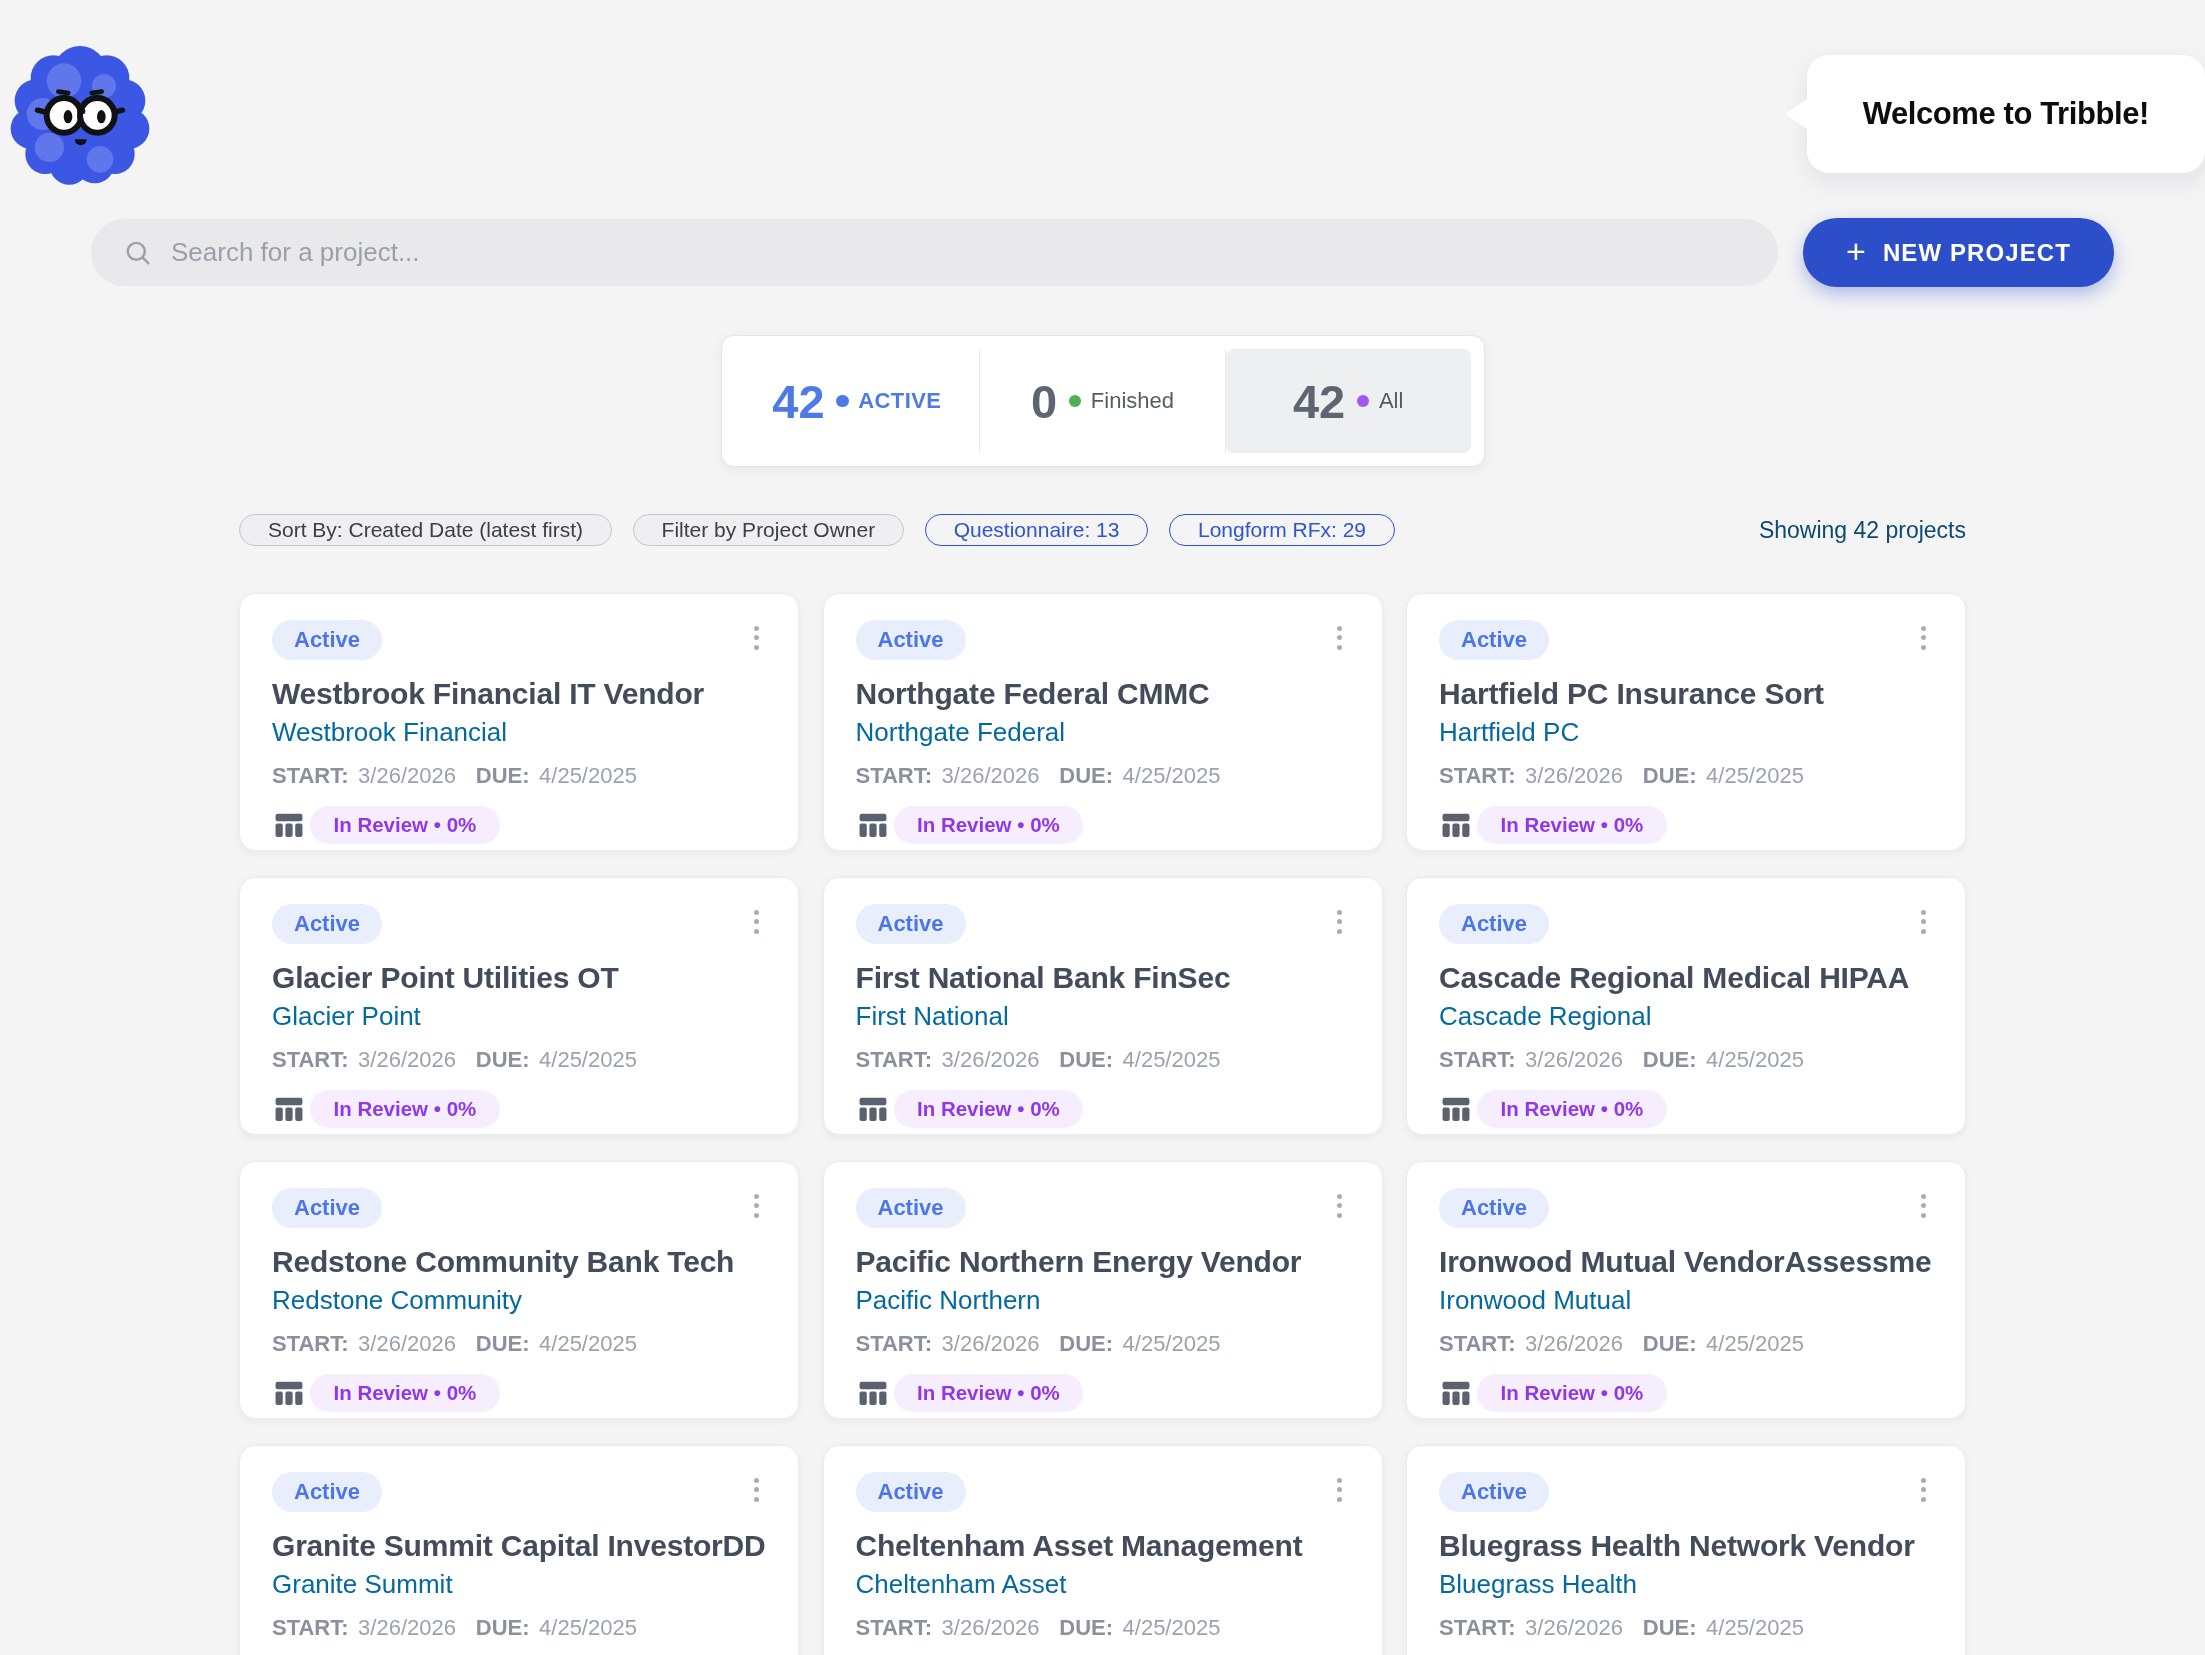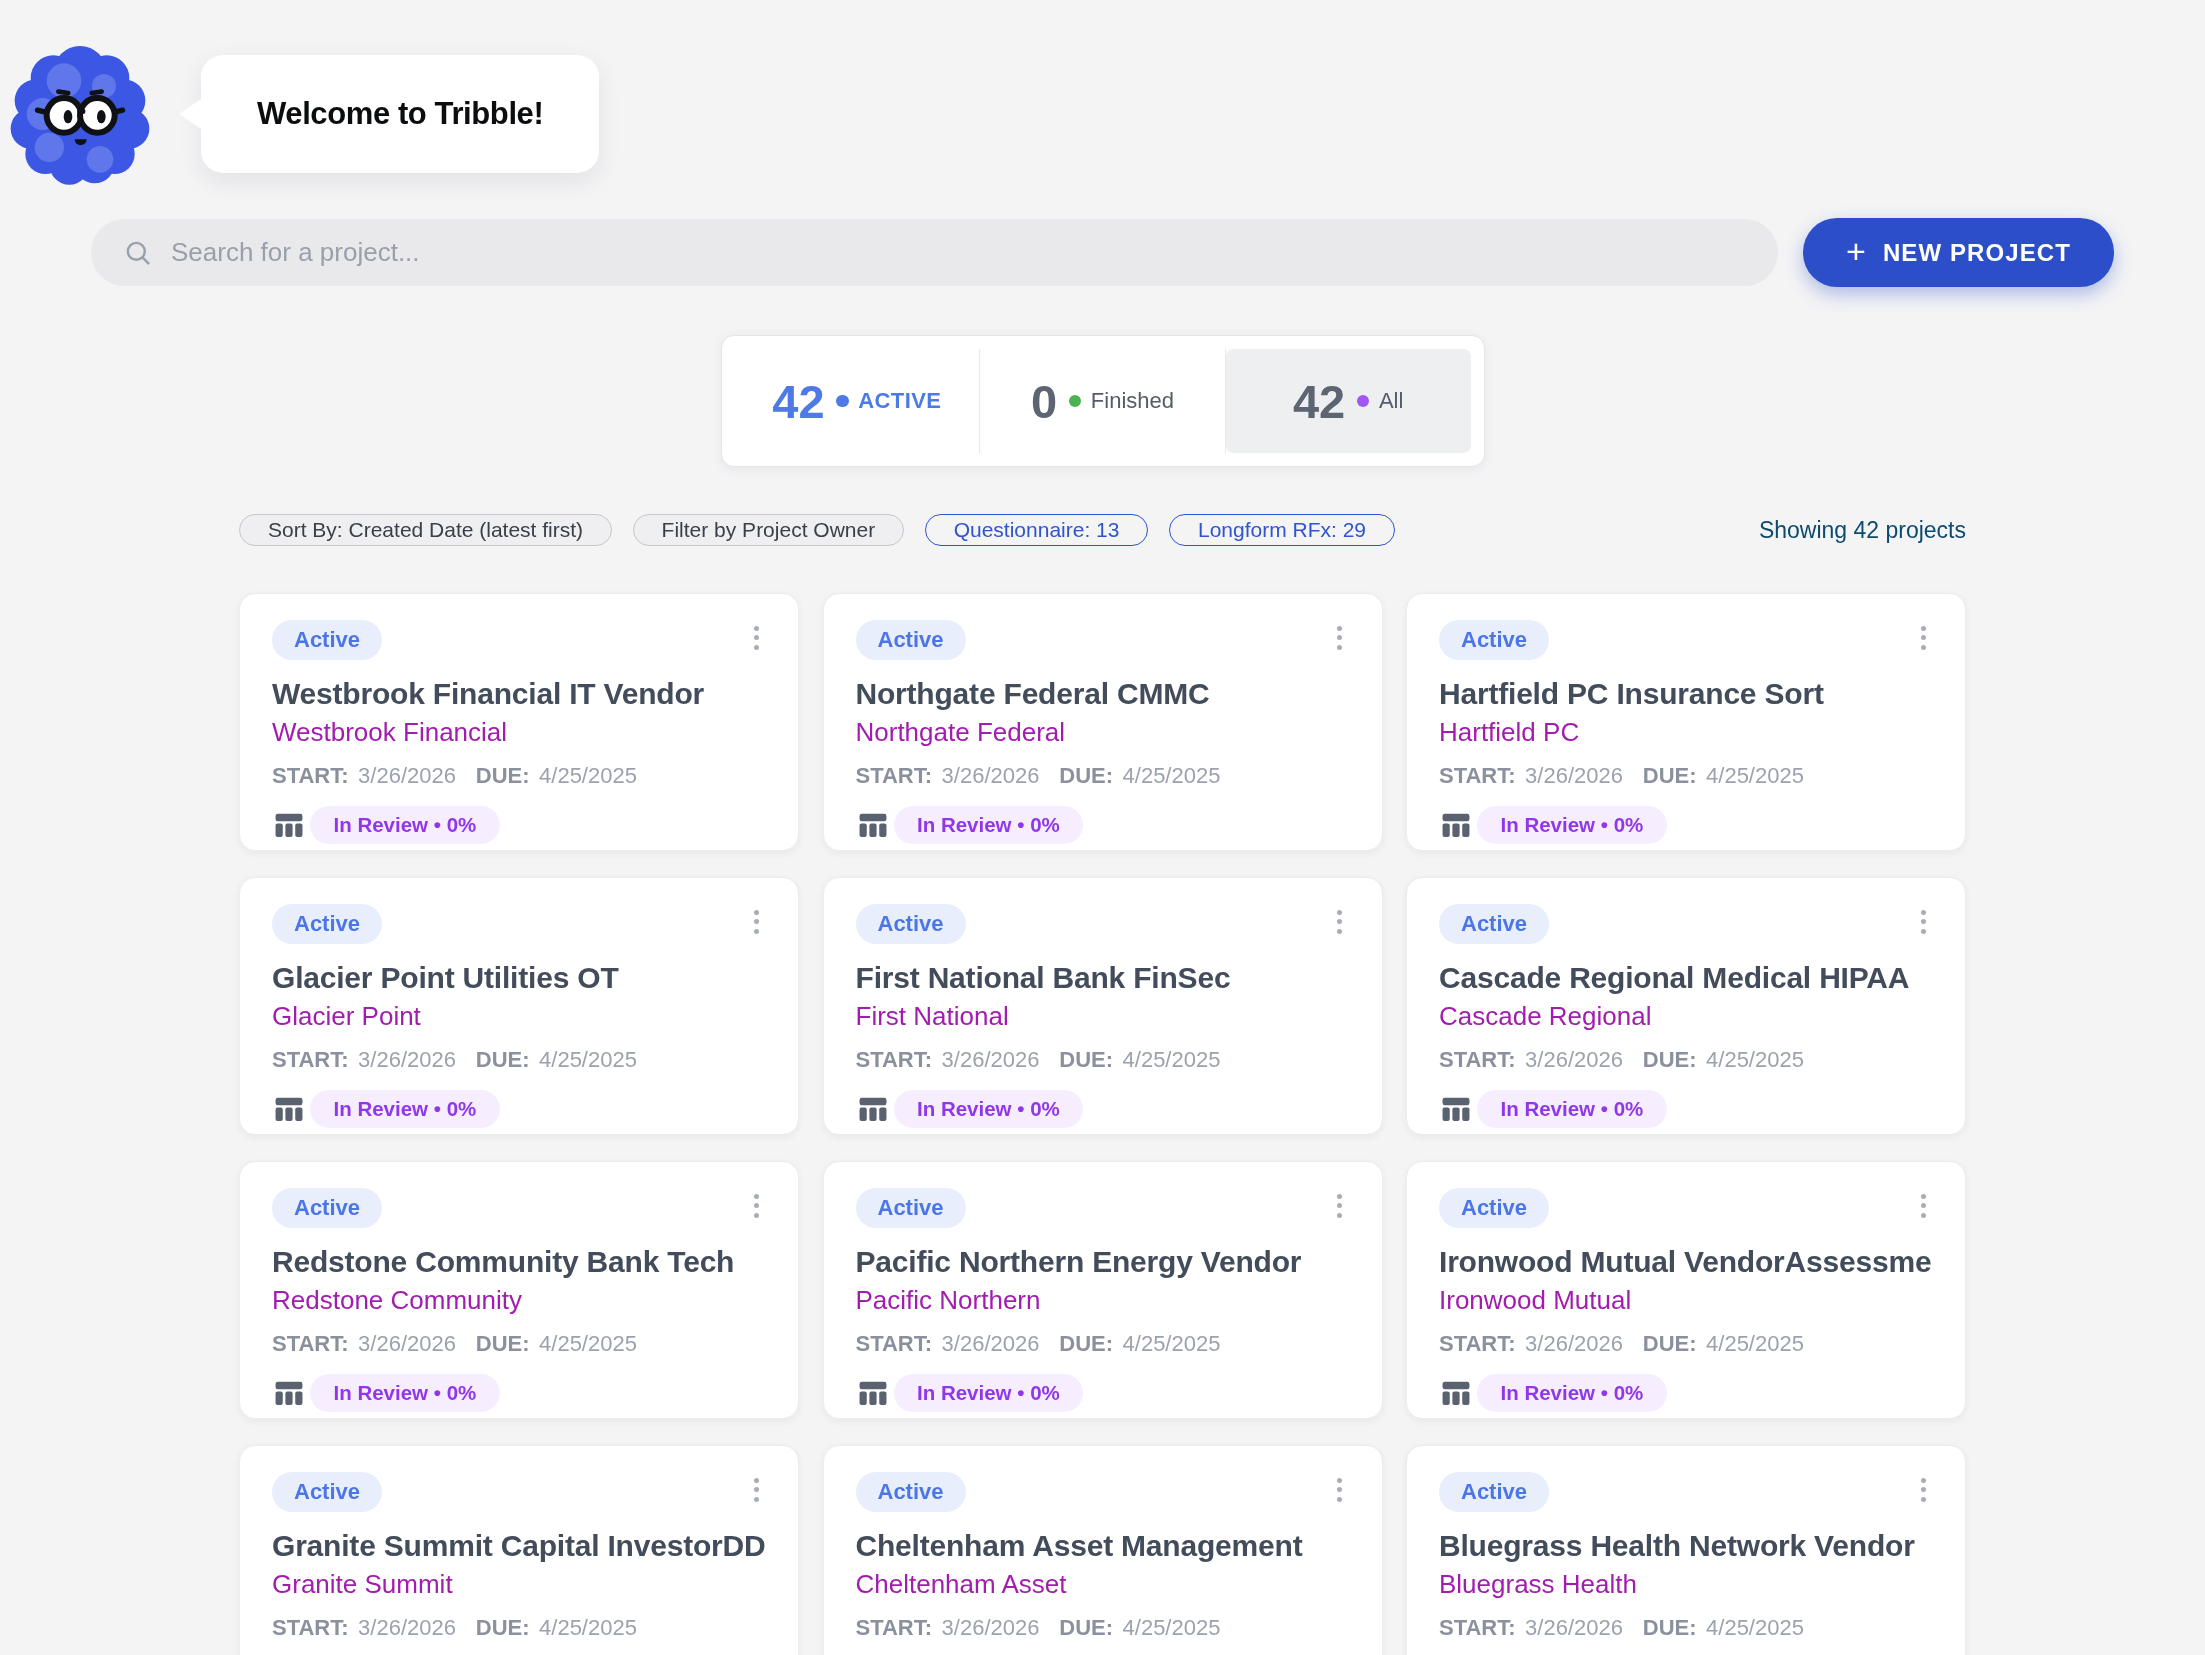--- a/index.html
+++ b/index.html
@@ -13,21 +13,21 @@
     width: 2205px;
     height: 1655px;
     background: #f4f4f5;
     overflow: hidden;
   }
 
   
   .hero {
     display: flex;
     align-items: center;
-    justify-content: flex-start;
+    justify-content: space-between;
     gap: 41px;
     padding-top: 32px;
     height: 196px;
   }
   .mascot { width: 160px; height: 160px; flex: 0 0 auto; }
   .bubble {
     position: relative;
     background: #ffffff;
     border-radius: 22px;
     padding: 41px 56px;
@@ -210,21 +210,21 @@
   .card-title {
     margin-top: 16px;
     font-size: 30px;
     font-weight: 700;
     color: #434c5b;
     letter-spacing: -0.2px;
     line-height: 1.18;
     white-space: nowrap;
     overflow: hidden;
   }
-  .card-owner { margin-top: 5.9px; font-size: 26px; color: #a21caf; line-height: 1.18; }
+  .card-owner { margin-top: 5.9px; font-size: 26px; color: #0369a1; line-height: 1.18; }
   .card-dates { margin-top: 14.7px; display: flex; align-items: baseline; gap: 9.5px; font-size: 22px; }
   .date-label { color: #8a909c; font-weight: 700; }
   .date-label.due { margin-left: 10.3px; }
   .date-value { color: #9ca2ad; }
   .card-bottom { margin-top: 17.6px; display: flex; align-items: center; gap: 4px; }
   .type-icon { width: 34px; height: 34px; display: inline-flex; }
   .badge-review {
     display: inline-flex;
     align-items: center;
     height: 38px;

